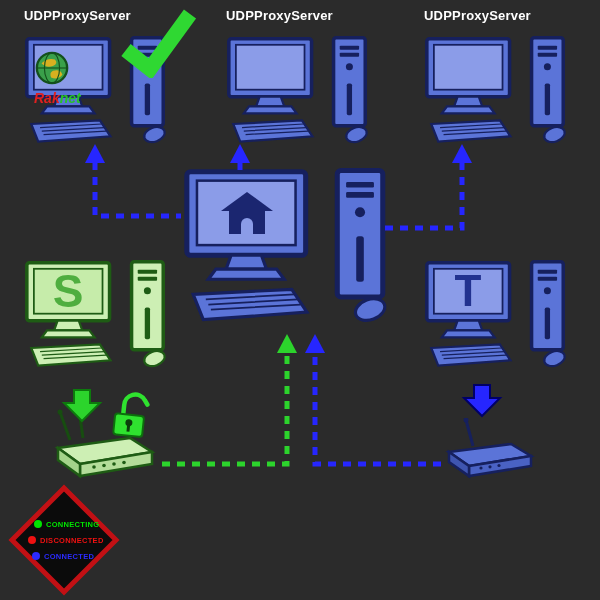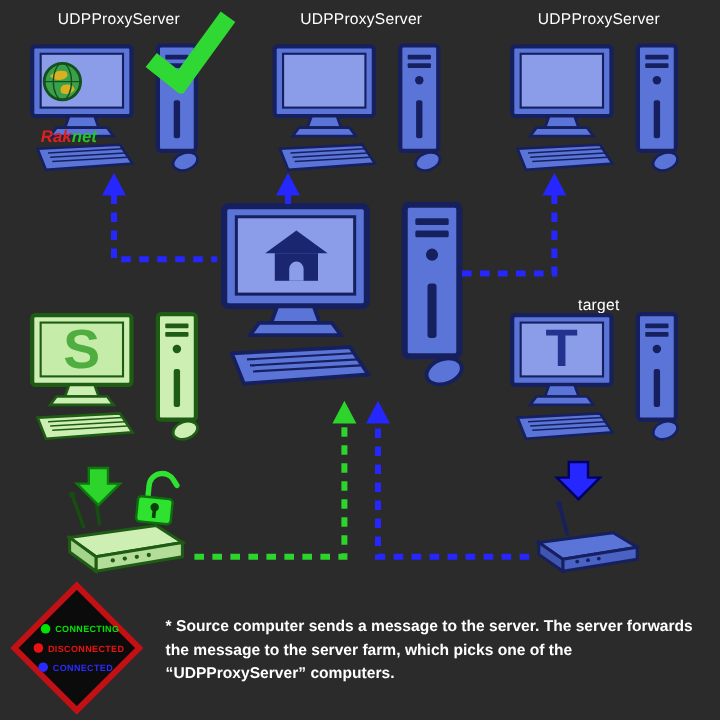--- a/index.html
+++ b/index.html
@@ -1,22 +1,22 @@
 <!DOCTYPE html>
 <html><head>
 <meta charset="utf-8">
 <style>
   html,body{margin:0;padding:0;background:#1a1a1a;}
   #canvas{
     position:relative;width:600px;height:600px;overflow:hidden;
     background:#2b2b2b;font-family:"Liberation Sans",sans-serif;
   }
   .node-label{
-    position:absolute;color:#ffffff;font-weight:normal;font-size:13px;
-    text-align:center;letter-spacing:.2px;
+    position:absolute;color:#ffffff;font-weight:bold;font-size:13px;
+    letter-spacing:.2px;
   }
   .pc{position:absolute;z-index:2;}
   .pc svg{display:block;width:100%;height:100%;}
   .pc-blue{--pc-fill:#5b74d8;--pc-dark:#16205e;--pc-screen:#8b9ce8;}
   .pc-green{--pc-fill:#cdefb4;--pc-dark:#1e5c14;--pc-screen:#c6ecaa;}
   .pc-body{fill:var(--pc-fill);stroke:var(--pc-dark);}
   .pc-screen{fill:var(--pc-screen);stroke:var(--pc-dark);}
   .pc-dark{fill:var(--pc-dark);}
   .pc-kb{stroke:var(--pc-dark);fill:none;}
   .screen-letter{
@@ -34,21 +34,21 @@
     font-weight:bold;font-size:13px;line-height:1.5;z-index:4;
   }
   #connectors{position:absolute;left:0;top:0;z-index:3;pointer-events:none;}
   .dashed{fill:none;stroke-width:5;stroke-dasharray:8 7;}
   .router{position:absolute;z-index:2;}
   .router svg{display:block;width:100%;height:100%;}
   #padlock{position:absolute;z-index:5;}
   #legend{position:absolute;left:8px;top:484px;z-index:4;}
   #legend text{font-family:"Liberation Sans",sans-serif;font-weight:bold;font-size:7.5px;letter-spacing:.3px;}
   #logo{position:absolute;left:34px;top:50px;z-index:4;width:60px;text-align:left;}
-  #logo .logo-text{font-size:14px;font-weight:bold;font-style:italic;line-height:1;display:block;margin-top:15px;}
+  #logo .logo-text{font-size:14px;font-weight:bold;font-style:italic;line-height:1;display:block;margin-top:1px;}
   #logo .red{color:#e02020;}
   #logo .green{color:#27c327;}
   #checkmark{position:absolute;left:116px;top:6px;z-index:5;}
   #house{position:absolute;z-index:3;}
 </style>
 </head>
 <body>
 
 <div id="canvas">
 
@@ -117,21 +117,20 @@
     <path d="M21 44 V34 a6 6 0 0 1 12 0 V44 Z" fill="#8b9ce8"></path>
   </svg>
 
   <div class="pc pc-green" style="left:24px;top:260px;width:150px;height:110px">
     <svg viewBox="0 0 170 125">
         <use href="#sym-pc" xlink:href="#sym-pc"></use>
       </svg>
   </div>
   <div id="letter-source" class="screen-letter" style="left:34px;top:268px;width:68px;height:45px">S</div>
 
-  <div class="node-label" style="left:424px;top:246px;width:150px">target</div>
   <div class="pc pc-blue" style="left:424px;top:260px;width:150px;height:110px">
     <svg viewBox="0 0 170 125">
         <use href="#sym-pc" xlink:href="#sym-pc"></use>
       </svg>
   </div>
   <div id="letter-target" class="screen-letter" style="left:434px;top:268px;width:68px;height:45px">T</div>
 
 
   <svg id="connectors" width="600" height="600" viewBox="0 0 600 600">
     <g>
@@ -203,15 +202,14 @@
   <svg id="legend" width="112" height="112" viewBox="0 0 112 112">
     <polygon points="56,4 108,56 56,108 4,56" fill="#0b0b0b" stroke-width="5" stroke="#c21014"></polygon>
     <circle cx="30" cy="40" r="4" fill="#00e400"></circle>
     <text x="38" y="43" fill="#00e400">CONNECTING</text>
     <circle cx="24" cy="56" r="4" fill="#ee1111"></circle>
     <text x="32" y="59" fill="#ee1111">DISCONNECTED</text>
     <circle cx="28" cy="72" r="4" fill="#2b2bff"></circle>
     <text x="36" y="75" fill="#2b2bff">CONNECTED</text>
   </svg>
 
-  <div id="caption">* Source computer sends a message to the server.  The server forwards the message to the server farm, which picks one of the “UDPProxyServer” computers.</div>
 
 </div>
 
 </body></html>

